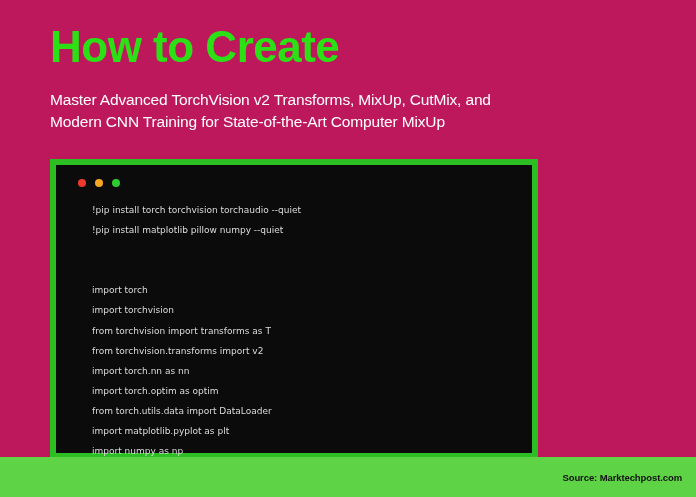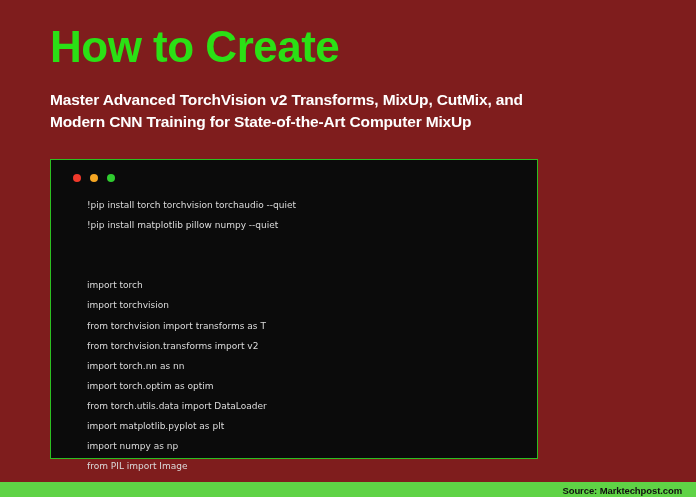--- a/index.html
+++ b/index.html
@@ -11,21 +11,21 @@
     height: 497px;
     background: #000000;
     font-family: "Liberation Sans", sans-serif;
     overflow: hidden;
     position: relative;
   }
 
   .slide {
     position: absolute;
     inset: 0;
-    background: #7f1d1d;
+    background: #be185d;
   }
 
   
   .title {
     position: absolute;
     left: 50px;
     top: 24px;
     font-size: 44px;
     font-weight: bold;
     letter-spacing: -0.5px;
@@ -33,39 +33,39 @@
     line-height: 1.05;
     white-space: nowrap;
   }
 
   .subtitle {
     position: absolute;
     left: 50px;
     top: 89px;
     width: 600px;
     font-size: 15.5px;
-    font-weight: bold;
+    font-weight: normal;
     color: #ffffff;
     line-height: 1.42;
     letter-spacing: -0.15px;
   }
   .subtitle .line {
     display: block;
     white-space: nowrap;
   }
 
   
   .code-panel {
     position: absolute;
     left: 50px;
     top: 159px;
     width: 488px;
     height: 300px;
     background: #0B0B0B;
-    border: 1px solid #d946ef;
+    border: 6px solid #d946ef;
     box-sizing: border-box;
   }
 
   .titlebar {
     position: absolute;
     left: 22px;
     top: 14px;
     display: flex;
     gap: 9px;
     align-items: center;
@@ -99,21 +99,21 @@
   .code-line.blank {
     color: transparent;
   }
 
   
   .footer {
     position: absolute;
     left: 0;
     right: 0;
     bottom: 0;
-    height: 15px;
+    height: 40px;
     background: #5FD346;
   }
   .footer-source {
     position: absolute;
     right: 14px;
     top: 50%;
     transform: translateY(-50%);
     font-size: 9.5px;
     font-weight: bold;
     color: #111111;

